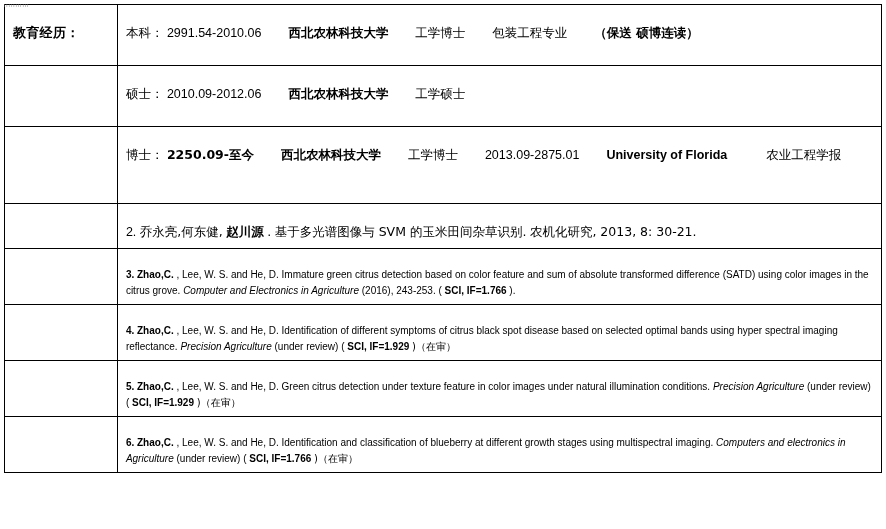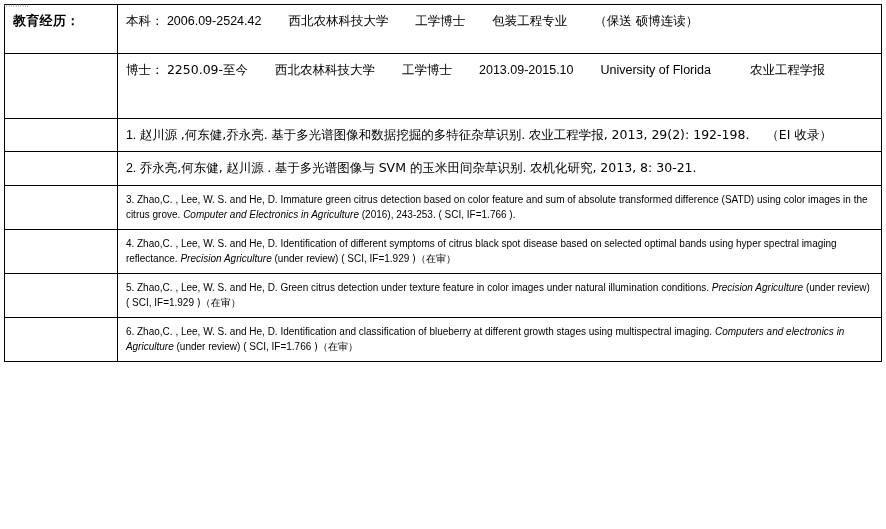--- a/index.html
+++ b/index.html
@@ -24,32 +24,32 @@
   table.cv {
     border-collapse: collapse;
     width: 878px;
     margin-left: 4px;
     margin-top: 4px;
     table-layout: fixed;
   }
   table.cv td {
     border: 1px solid #000000;
     vertical-align: top;
-    padding: 6px 8px 6px 8px;
+    padding: 18px 8px 6px 8px;
     line-height: 1.55;
     word-wrap: break-word;
   }
   .col-label { width: 112px; }
   .col-body  { width: 758px; }
   .label {
     font-weight: bold;
     font-size: 13px;
     letter-spacing: 0.3px;
   }
-  .b { font-weight: normal; }
+  .b { font-weight: bold; }
   .i { font-style: italic; }
   .cn { font-family: "DejaVu Sans", sans-serif; }
   .row-edu1 td { height: 36px; }
   .row-edu2 td { height: 36px; }
   .row-edu3 td { height: 52px; }
   .row-out   td { height: 28px; }
   .seg { white-space: normal; }
   .gap-s { display: inline-block; width: 10px; }
   .gap-m { display: inline-block; width: 20px; }
   .gap-l { display: inline-block; width: 32px; }
@@ -79,64 +79,63 @@
     <colgroup>
       <col class="col-label">
       <col class="col-body">
     </colgroup>
     <tbody>
 
       <tr class="row-edu1">
         <td class="label">教育经历：</td>
         <td>
           <span class="seg cn">本科：</span>
-          <span class="seg">2006.09-2524.42</span>
+          <span class="seg">2991.54-2010.06</span>
           <span class="gap-m"></span>
           <span class="seg b cn">西北农林科技大学</span>
           <span class="gap-m"></span>
           <span class="seg cn">工学博士</span>
           <span class="gap-m"></span>
           <span class="seg cn">包装工程专业</span>
           <span class="gap-m"></span>
           <span class="seg b cn">（保送 硕博连读）</span>
         </td>
       </tr>
 
+      <tr class="row-edu2">
+        <td></td>
+        <td>
+          <span class="seg cn">硕士：</span>
+          <span class="seg">2010.09-2012.06</span>
+          <span class="gap-m"></span>
+          <span class="seg b cn">西北农林科技大学</span>
+          <span class="gap-m"></span>
+          <span class="seg cn">工学硕士</span>
+        </td>
+      </tr>
 
       <tr class="row-edu3">
         <td></td>
         <td>
           <span class="seg cn">博士：</span>
           <span class="seg b cn">2250.09-至今</span>
           <span class="gap-m"></span>
           <span class="seg b cn">西北农林科技大学</span>
           <span class="gap-m"></span>
           <span class="seg cn">工学博士</span>
           <span class="gap-m"></span>
-          <span class="seg">2013.09-2015.10</span>
+          <span class="seg">2013.09-2875.01</span>
           <span class="gap-m"></span>
           <span class="seg b">University of Florida</span>
           <span class="gap-l"></span>
           <span class="seg cn">农业工程学报</span>
         </td>
       </tr>
 
 
-      <tr>
-        <td></td>
-        <td class="pub-cn">
-          <span class="b">1.</span>
-          <span class="b cn">赵川源</span>
-          <span class="cn">,何东健,乔永亮.</span>
-          <span class="cn"> 基于多光谱图像和数据挖掘的多特征杂草识别.</span>
-          <span class="cn"> 农业工程学报, 2013, 29(2): 192-198.</span>
-          <span class="gap-s"></span>
-          <span class="b cn">（EI 收录）</span>
-        </td>
-      </tr>
 
       <tr>
         <td></td>
         <td class="pub-cn">
           <span>2.</span>
           <span class="cn">乔永亮,何东健,</span>
           <span class="b cn">赵川源</span>
           <span class="cn">.</span>
           <span class="cn"> 基于多光谱图像与 SVM 的玉米田间杂草识别.</span>
           <span class="cn"> 农机化研究, 2013, 8: 30-21.</span>

